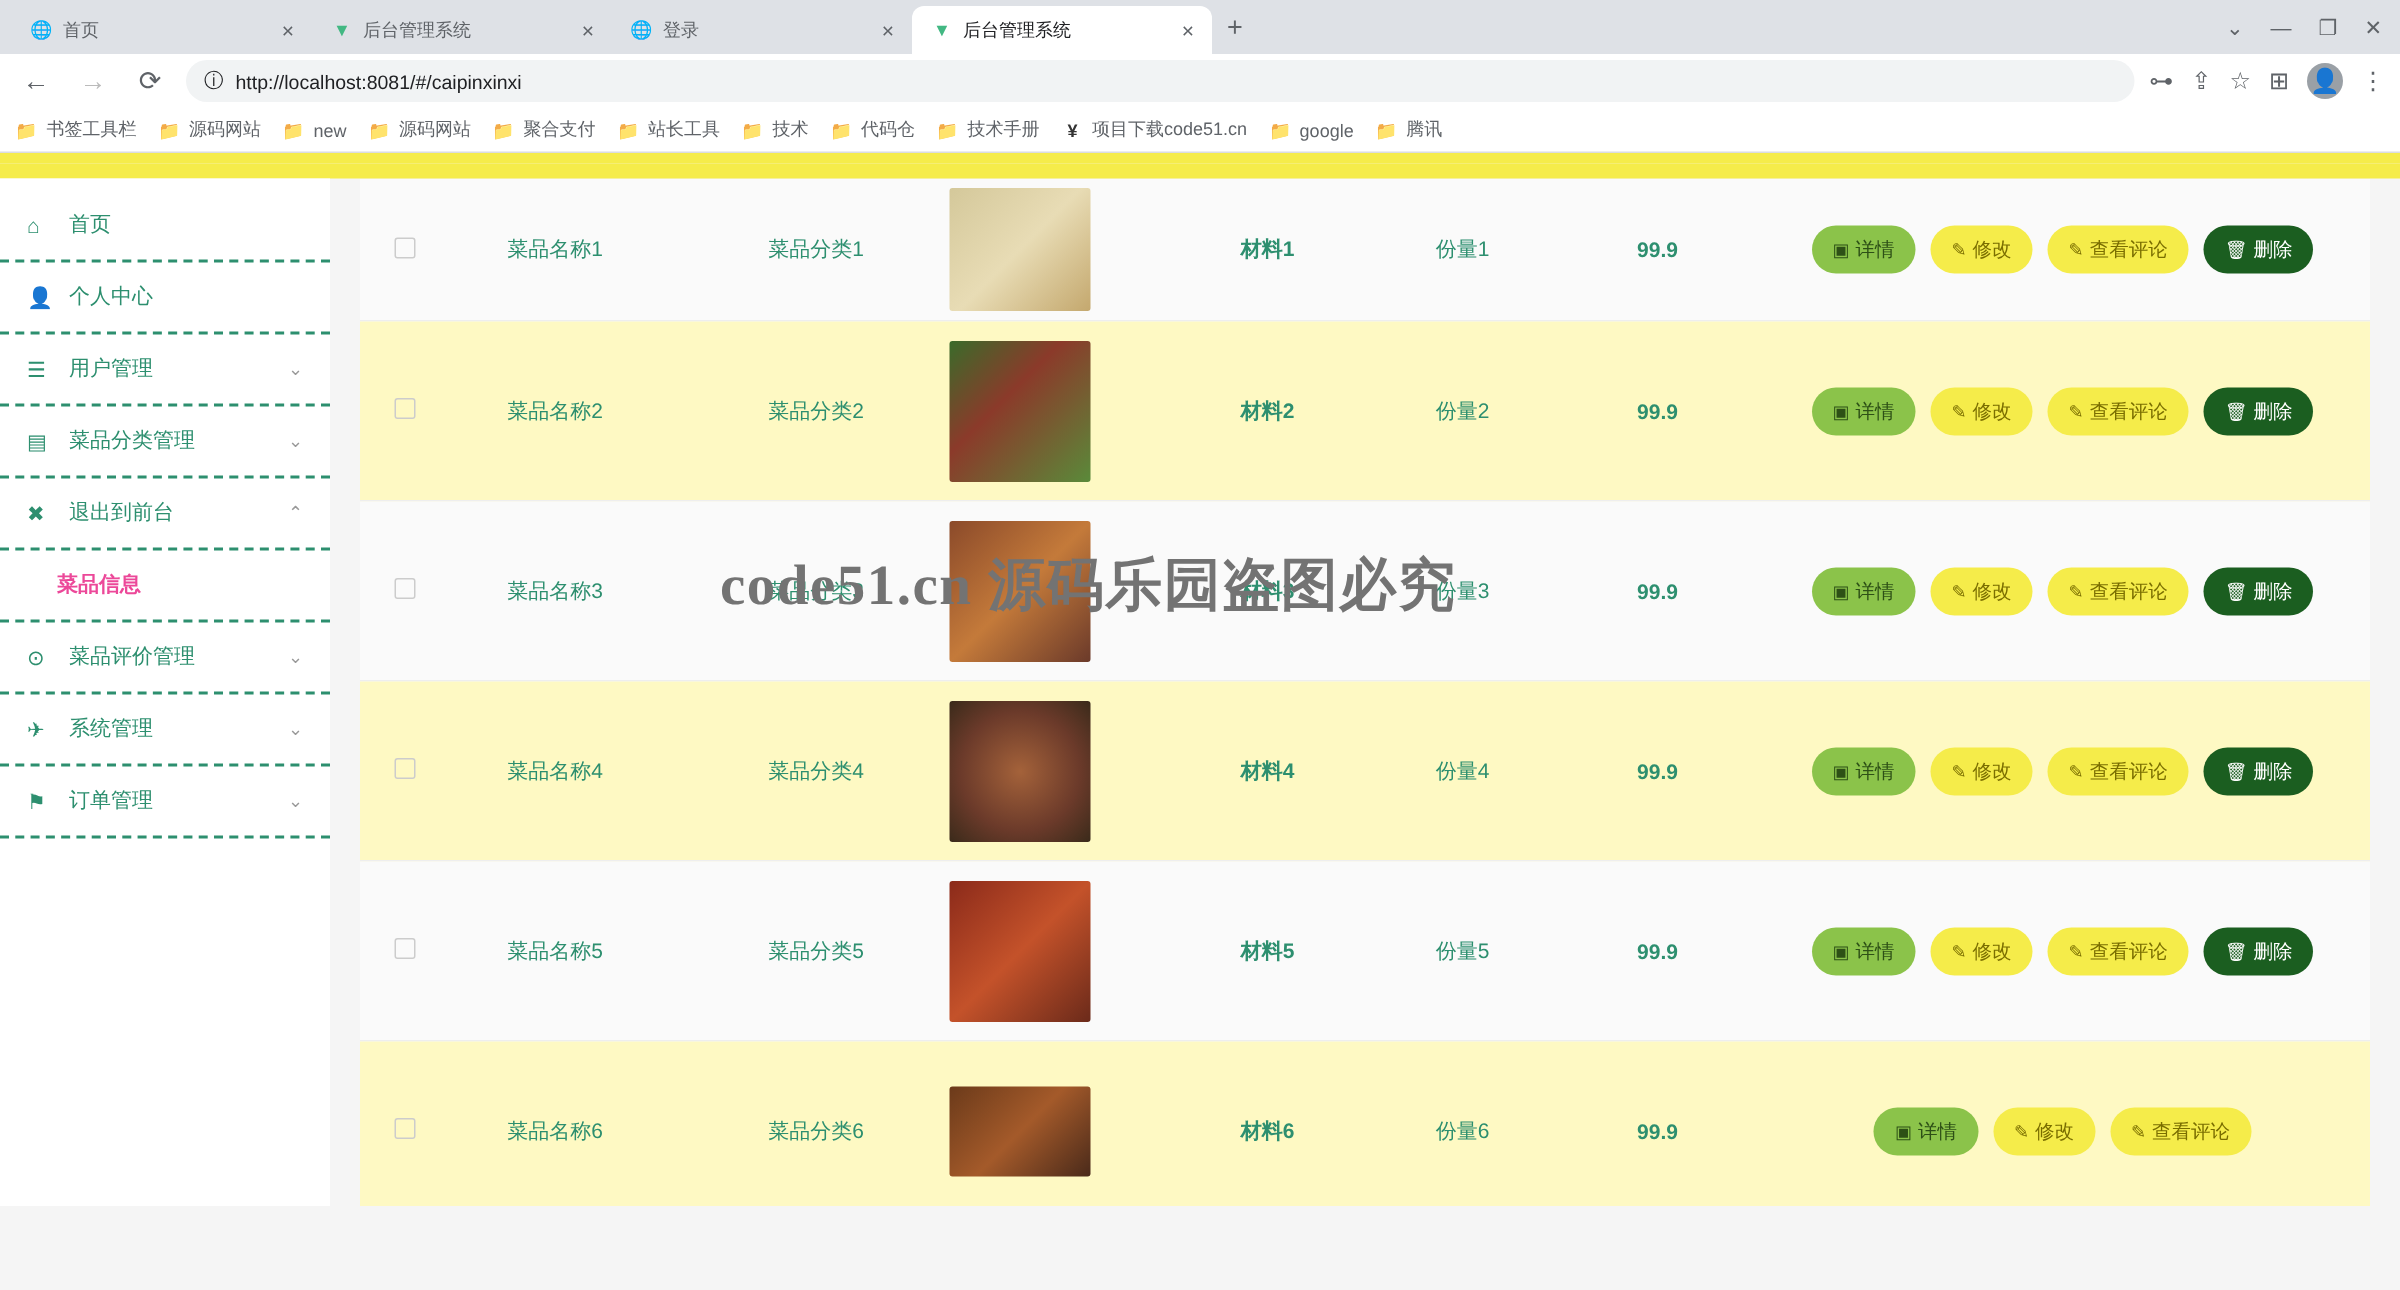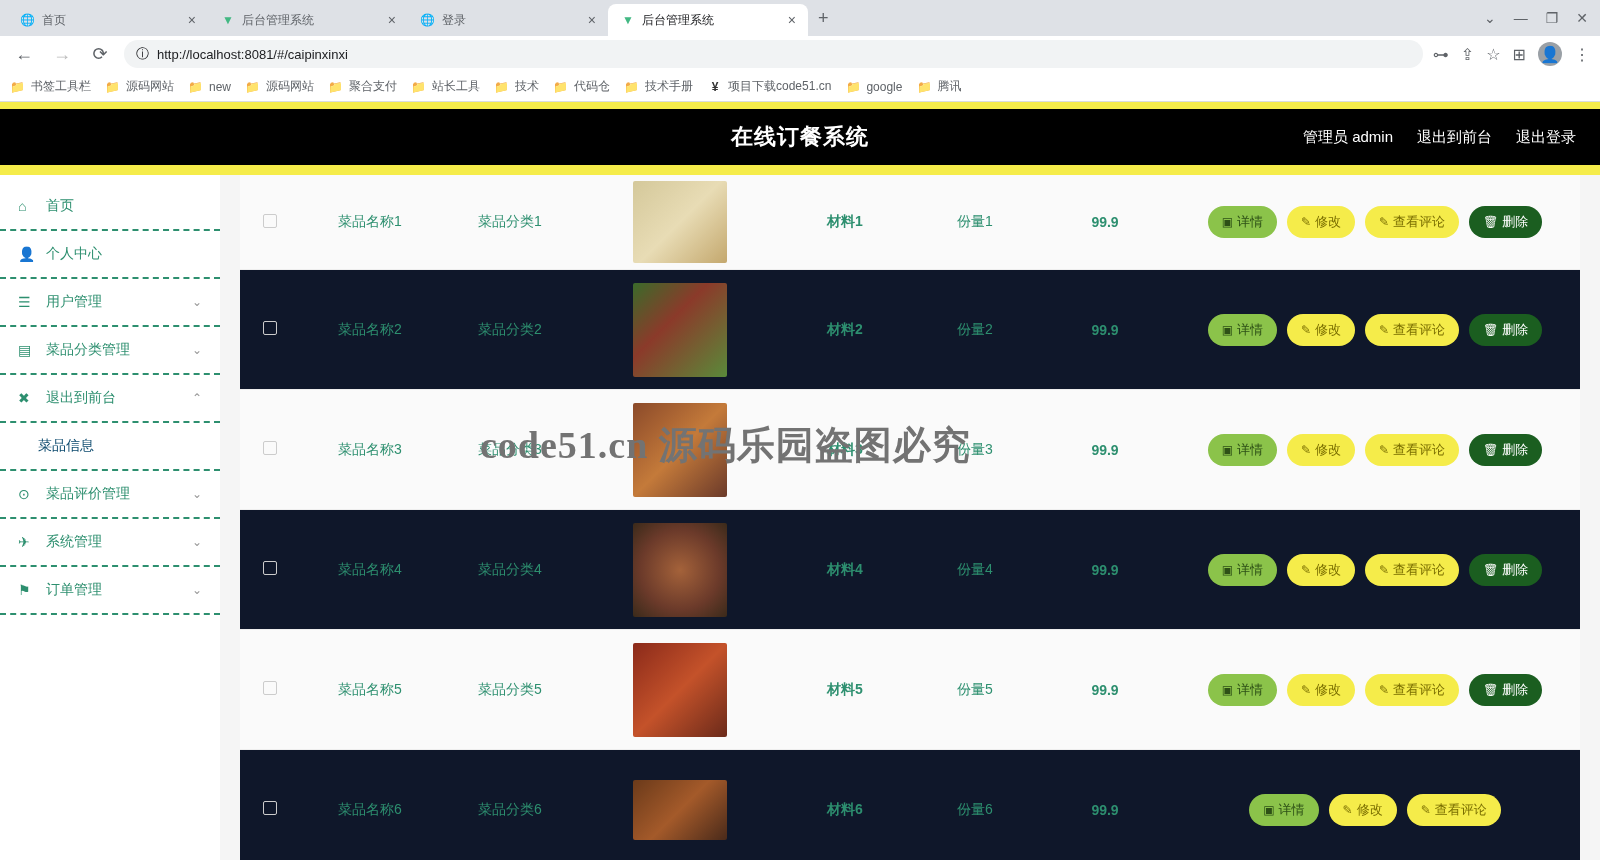--- a/index.html
+++ b/index.html
@@ -36,34 +36,34 @@
 .header-title { color: #fff; font-size: 22px; font-weight: bold; letter-spacing: 1px; }
 .header-right { position: absolute; right: 24px; display: flex; gap: 24px; color: #fff; font-size: 15px; }
 .header-right span { cursor: pointer; }
 .yellow-strip2 { height: 10px; background: #f5ec4a; }
 
 .main-wrap { display: flex; height: 685px; }
 
 
 .sidebar { width: 220px; background: #fff; padding-top: 8px; }
 .menu-item { display: flex; align-items: center; padding: 14px 18px; font-size: 14px; color: #2d8f6f; cursor: pointer; gap: 10px; border-bottom: 2px dashed #2d8f6f; position: relative; }
-.menu-item.sub { padding-left: 38px; color: #0c4a6e; font-weight: 400; }
+.menu-item.sub { padding-left: 38px; color: #ec4899; font-weight: 700; }
 .menu-icon { width: 18px; display:inline-flex; }
 .menu-expand { position: absolute; right: 18px; color: #999; font-size: 12px; }
 
 
 .content { flex: 1; padding: 0 20px; overflow-y: auto; position: relative; }
 .table { width: 100%; background: #fff; }
-.row { display: flex; align-items: center; min-height: 120px; border-bottom: 1px solid #eee; background: #0f172a; }
+.row { display: flex; align-items: center; min-height: 120px; border-bottom: 1px solid #eee; background: #fef9c3; }
 .row:nth-child(odd) { background: #fafafa; }
 .row.short { min-height: 95px; }
 .cell { text-align: center; font-size: 14px; color: #2d8f6f; padding: 6px 4px; }
 .cell.check { width: 60px; }
 .cell.name { width: 140px; }
-.cell.cat { width: 140px; }
+.cell.cat { width: 140px; text-align: right; }
 .cell.img { width: 200px; display:flex;justify-content:center; }
 .cell.mat { width: 130px; font-weight: bold; }
 .cell.portion { width: 130px; }
 .cell.price { width: 130px; font-weight: bold; }
 .cell.actions { flex: 1; display: flex; flex-wrap: wrap; gap: 10px; justify-content: center; padding: 10px; }
 .food-img { width: 94px; height: 94px; background: #ccc; border-radius: 2px; display:flex;align-items:center;justify-content:center;font-size:10px; }
 .checkbox { width: 14px; height: 14px; border: 1px solid #ccc; display: inline-block; border-radius: 2px; }
 .btn { display: inline-flex; align-items: center; gap: 4px; padding: 7px 14px; border-radius: 18px; font-size: 13px; cursor: pointer; border: none; }
 .btn-detail { background: #8bc34a; color: #2d5016; }
 .btn-edit { background: #f5ec4a; color: #7a6e00; }
@@ -184,28 +184,20 @@
       </div>
       <div class="bookmark">
         <span class="bookmark-icon folder-icon">📁</span>
         <span>腾讯</span>
       </div>
     </div>
 </div>
 
 <div class="app">
   <div class="yellow-strip"></div>
-  <div class="header">
-    <div class="header-title">在线订餐系统</div>
-    <div class="header-right">
-      <span>管理员 admin</span>
-      <span>退出到前台</span>
-      <span>退出登录</span>
-    </div>
-  </div>
   <div class="yellow-strip2"></div>
 
   <div class="main-wrap">
     <div class="sidebar" id="sidebar-container">
         <div class="menu-item">
           <span class="menu-icon">⌂</span>
           <span>首页</span>
         </div>
         <div class="menu-item">
           <span class="menu-icon">👤</span>

